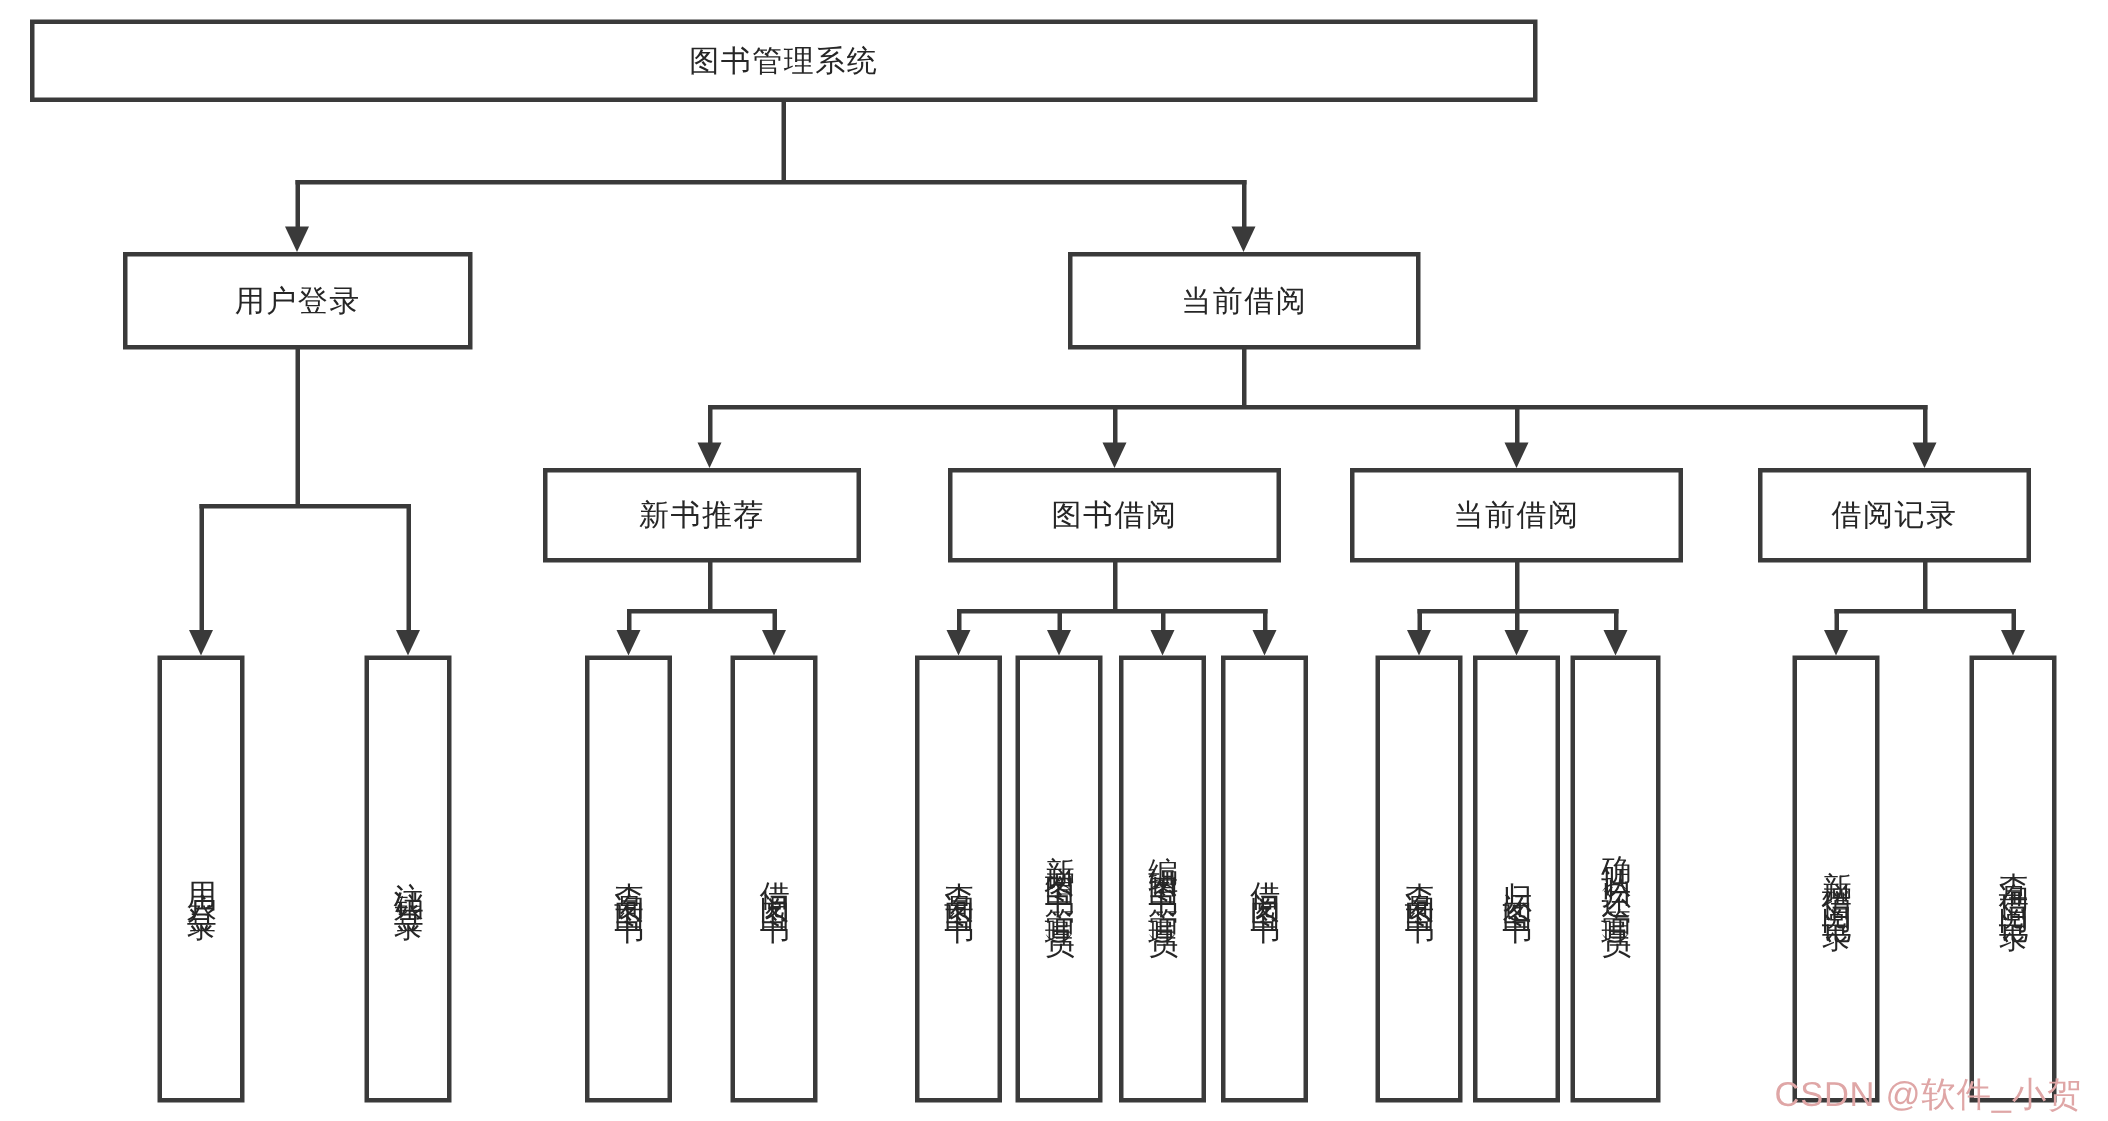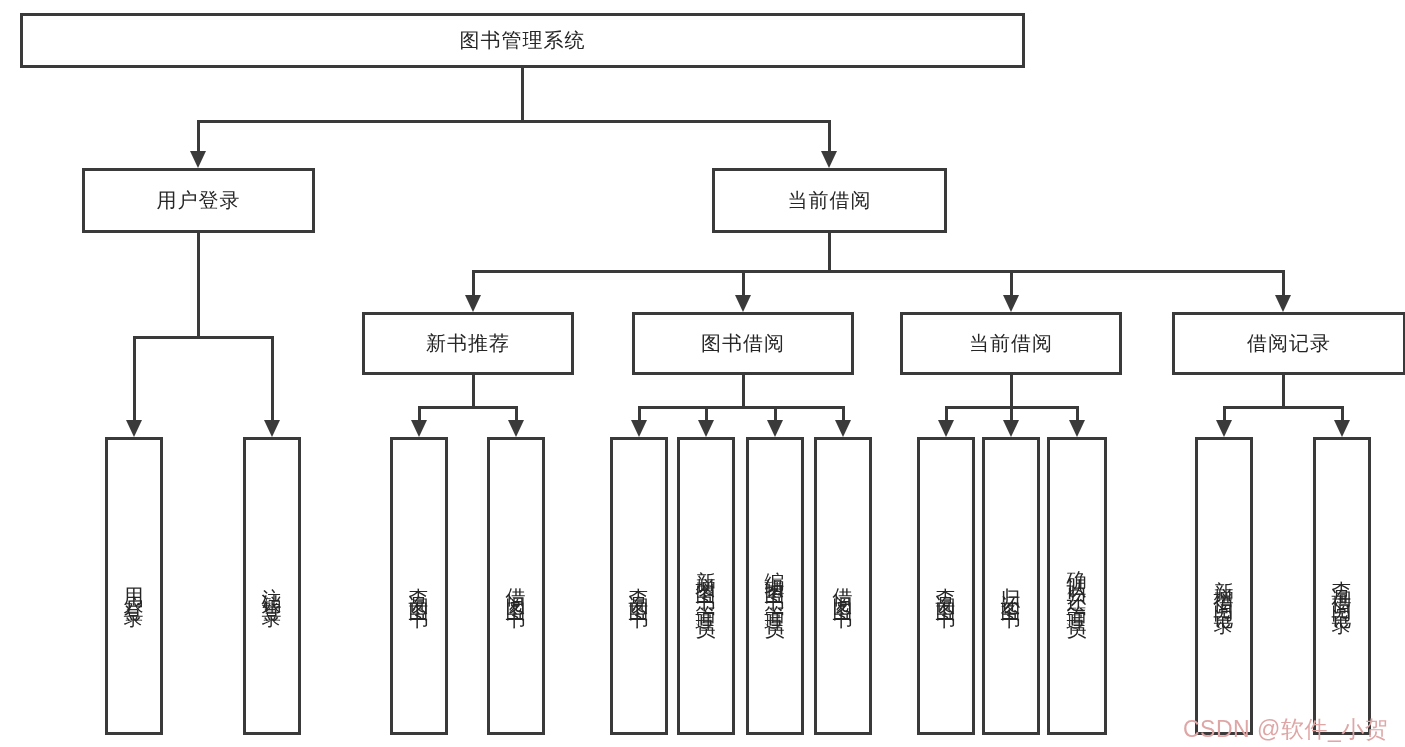--- a/index.html
+++ b/index.html
@@ -54,21 +54,21 @@
 <div id="canvas">
 
   <div class="box" style="left:20px;top:13px;width:1005px;height:55px">图书管理系统</div>
 
   <div class="box" style="left:82px;top:168px;width:233px;height:65px">用户登录</div>
   <div class="box" style="left:712px;top:168px;width:235px;height:65px">当前借阅</div>
 
   <div class="box" style="left:362px;top:312px;width:212px;height:63px">新书推荐</div>
   <div class="box" style="left:632px;top:312px;width:222px;height:63px">图书借阅</div>
   <div class="box" style="left:900px;top:312px;width:222px;height:63px">当前借阅</div>
-  <div class="box" style="left:1172px;top:312px;width:234px;height:63px">借阅记录</div>
+  <div class="box" style="left:1172px;top:312px;width:182px;height:63px">借阅记录</div>
 
   <div class="box vbox" style="left:105px;top:437px;width:58px;height:298px">用户登录</div>
   <div class="box vbox" style="left:243px;top:437px;width:58px;height:298px">注销登录</div>
 
   <div class="box vbox" style="left:390px;top:437px;width:58px;height:298px">查询图书</div>
   <div class="box vbox" style="left:487px;top:437px;width:58px;height:298px">借阅图书</div>
 
   <div class="box vbox" style="left:610px;top:437px;width:58px;height:298px">查询图书</div>
   <div class="box vbox" style="left:677px;top:437px;width:58px;height:298px">新增图书（管理员）</div>
   <div class="box vbox" style="left:746px;top:437px;width:58px;height:298px">编辑图书（管理员）</div>

